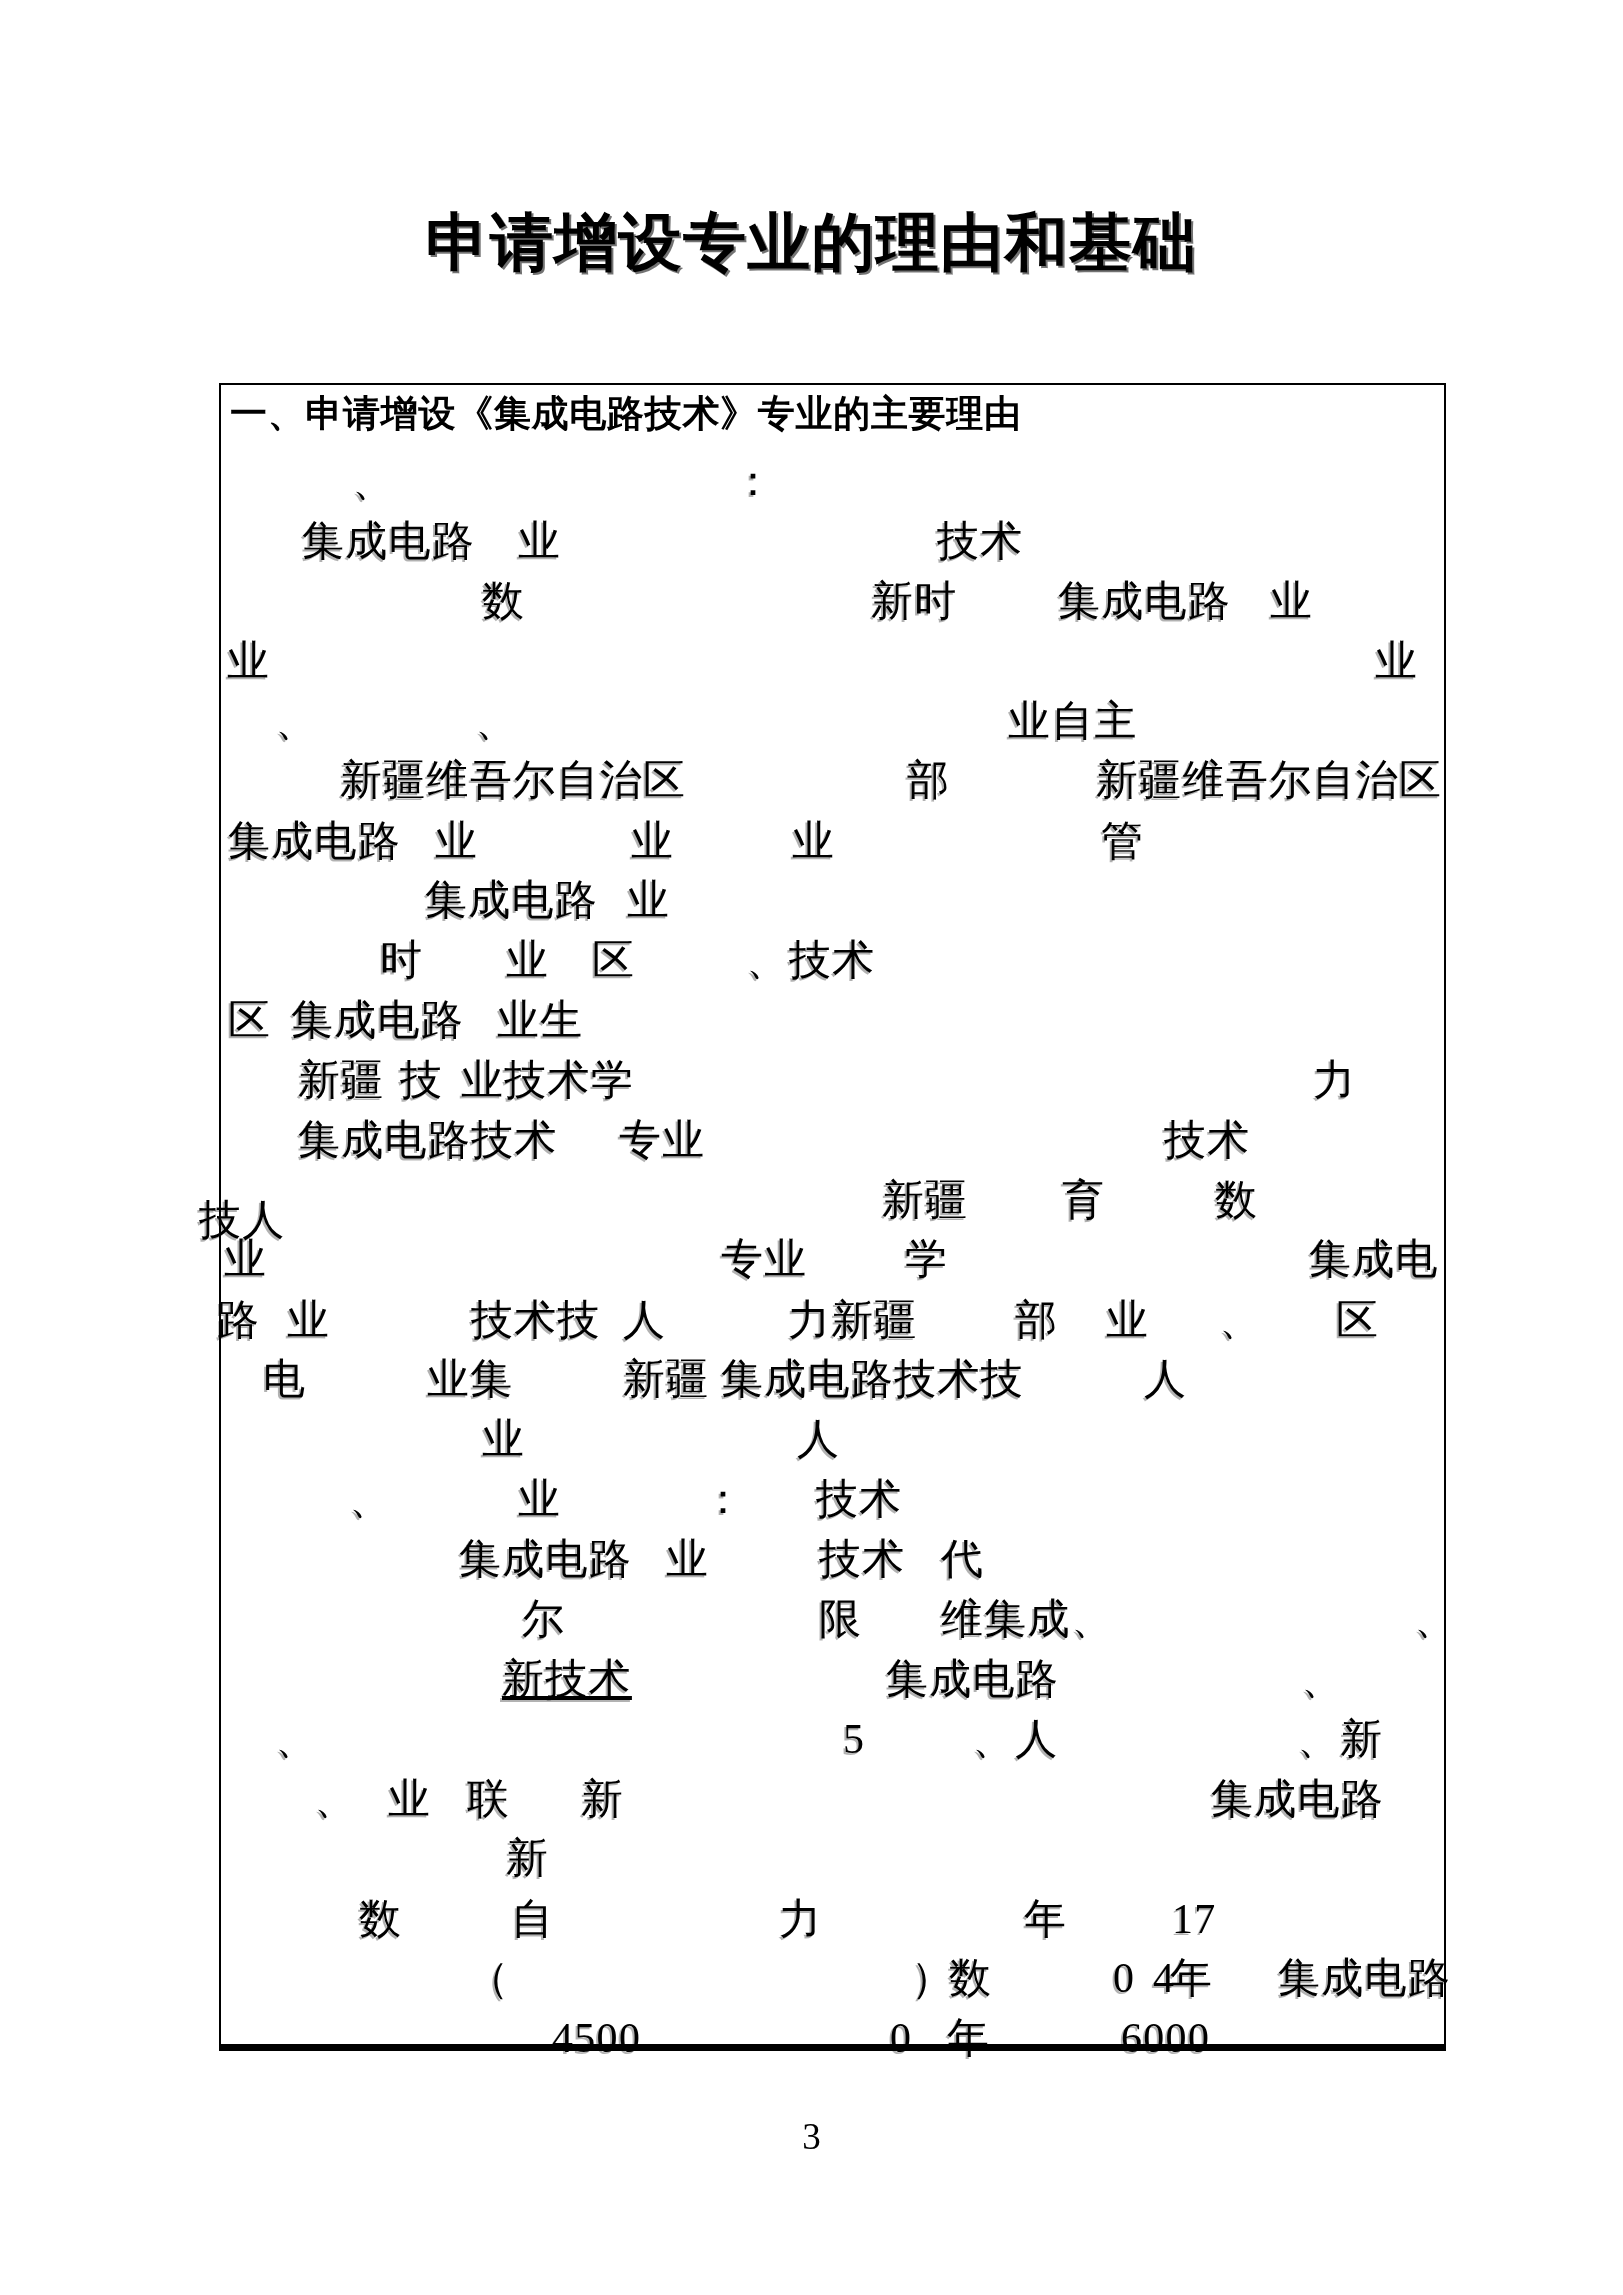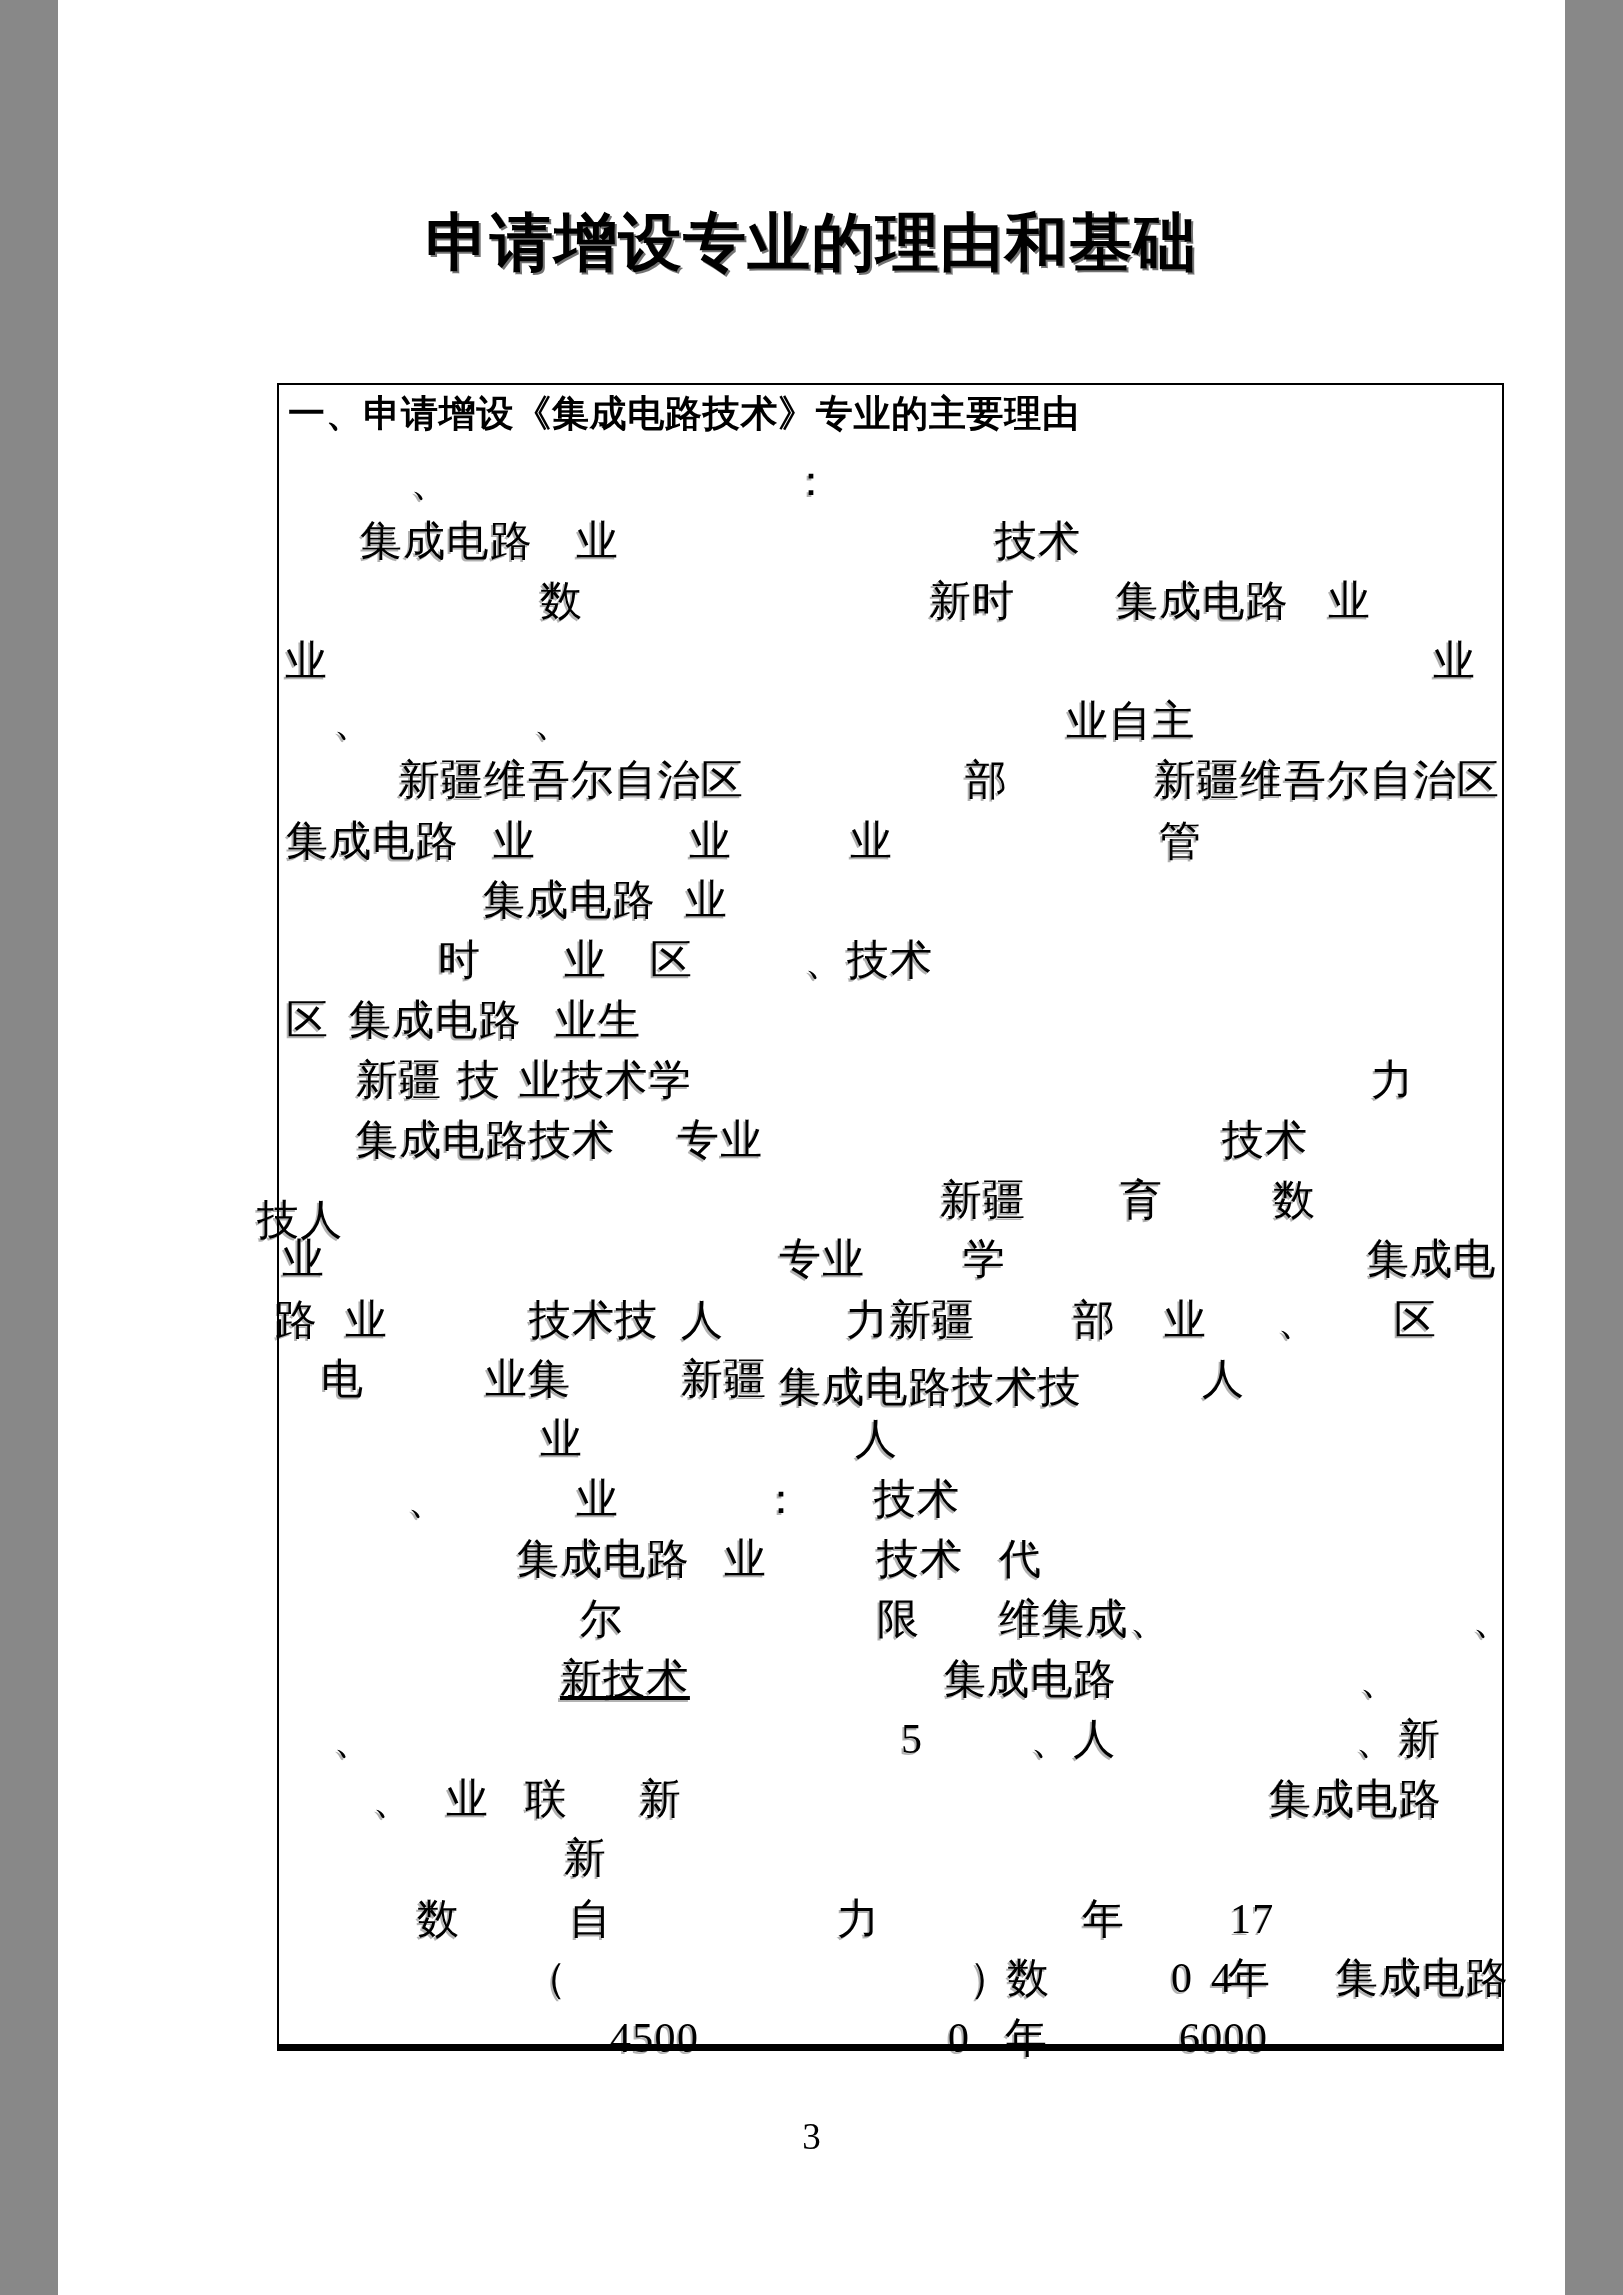--- a/index.html
+++ b/index.html
@@ -1,17 +1,17 @@
 <!DOCTYPE html>
 <html style="font-size:10.5px"><head>
 <meta charset="utf-8">
 <style>
   html,body { margin:0; padding:0; background:#888; }
   .page {
-    position:relative; width:1507px; height:2295px; background:#ffffff;
+    position:relative; width:1623px; height:2295px; background:#ffffff;
     font-family:"Liberation Serif","DejaVu Serif",serif; color:#000;
     overflow:hidden; margin:0 auto;
   }
   .doc-title {
     position:absolute; top:200px; left:0; width:100%;
     text-align:center; font-size:63px; font-weight:bold;
     letter-spacing:1.3px; color:#000;
     text-shadow:2px 2px 0 rgba(0,0,0,0.55);
     font-family:"Liberation Serif","DejaVu Serif",serif;
   }
@@ -135,21 +135,21 @@
         <span class="seg" style="left: 788px;">力新疆</span>
         <span class="seg" style="left: 1015px;">部</span>
         <span class="seg" style="left: 1106px;">业</span>
         <span class="seg" style="left: 1219px;">、</span>
         <span class="seg" style="left: 1336px;">区</span>
       </div>
       <div class="body-line" style="top: 1356px;">
         <span class="seg" style="left: 263px;">电</span>
         <span class="seg" style="left: 427px;">业集</span>
         <span class="seg" style="left: 623px;">新疆</span>
-        <span class="seg" style="left: 721px; margin-top: 8px;">集成电路技术技</span>
+        <span class="seg" style="left: 721px;">集成电路技术技</span>
         <span class="seg" style="left: 1144px;">人</span>
       </div>
       <div class="body-line" style="top: 1416px;">
         <span class="seg" style="left: 482px;">业</span>
         <span class="seg" style="left: 797px;">人</span>
       </div>
       <div class="body-line" style="top: 1476px;">
         <span class="seg" style="left: 349px;">、</span>
         <span class="seg" style="left: 518px;">业</span>
         <span class="seg" style="left: 702px;">：</span>

